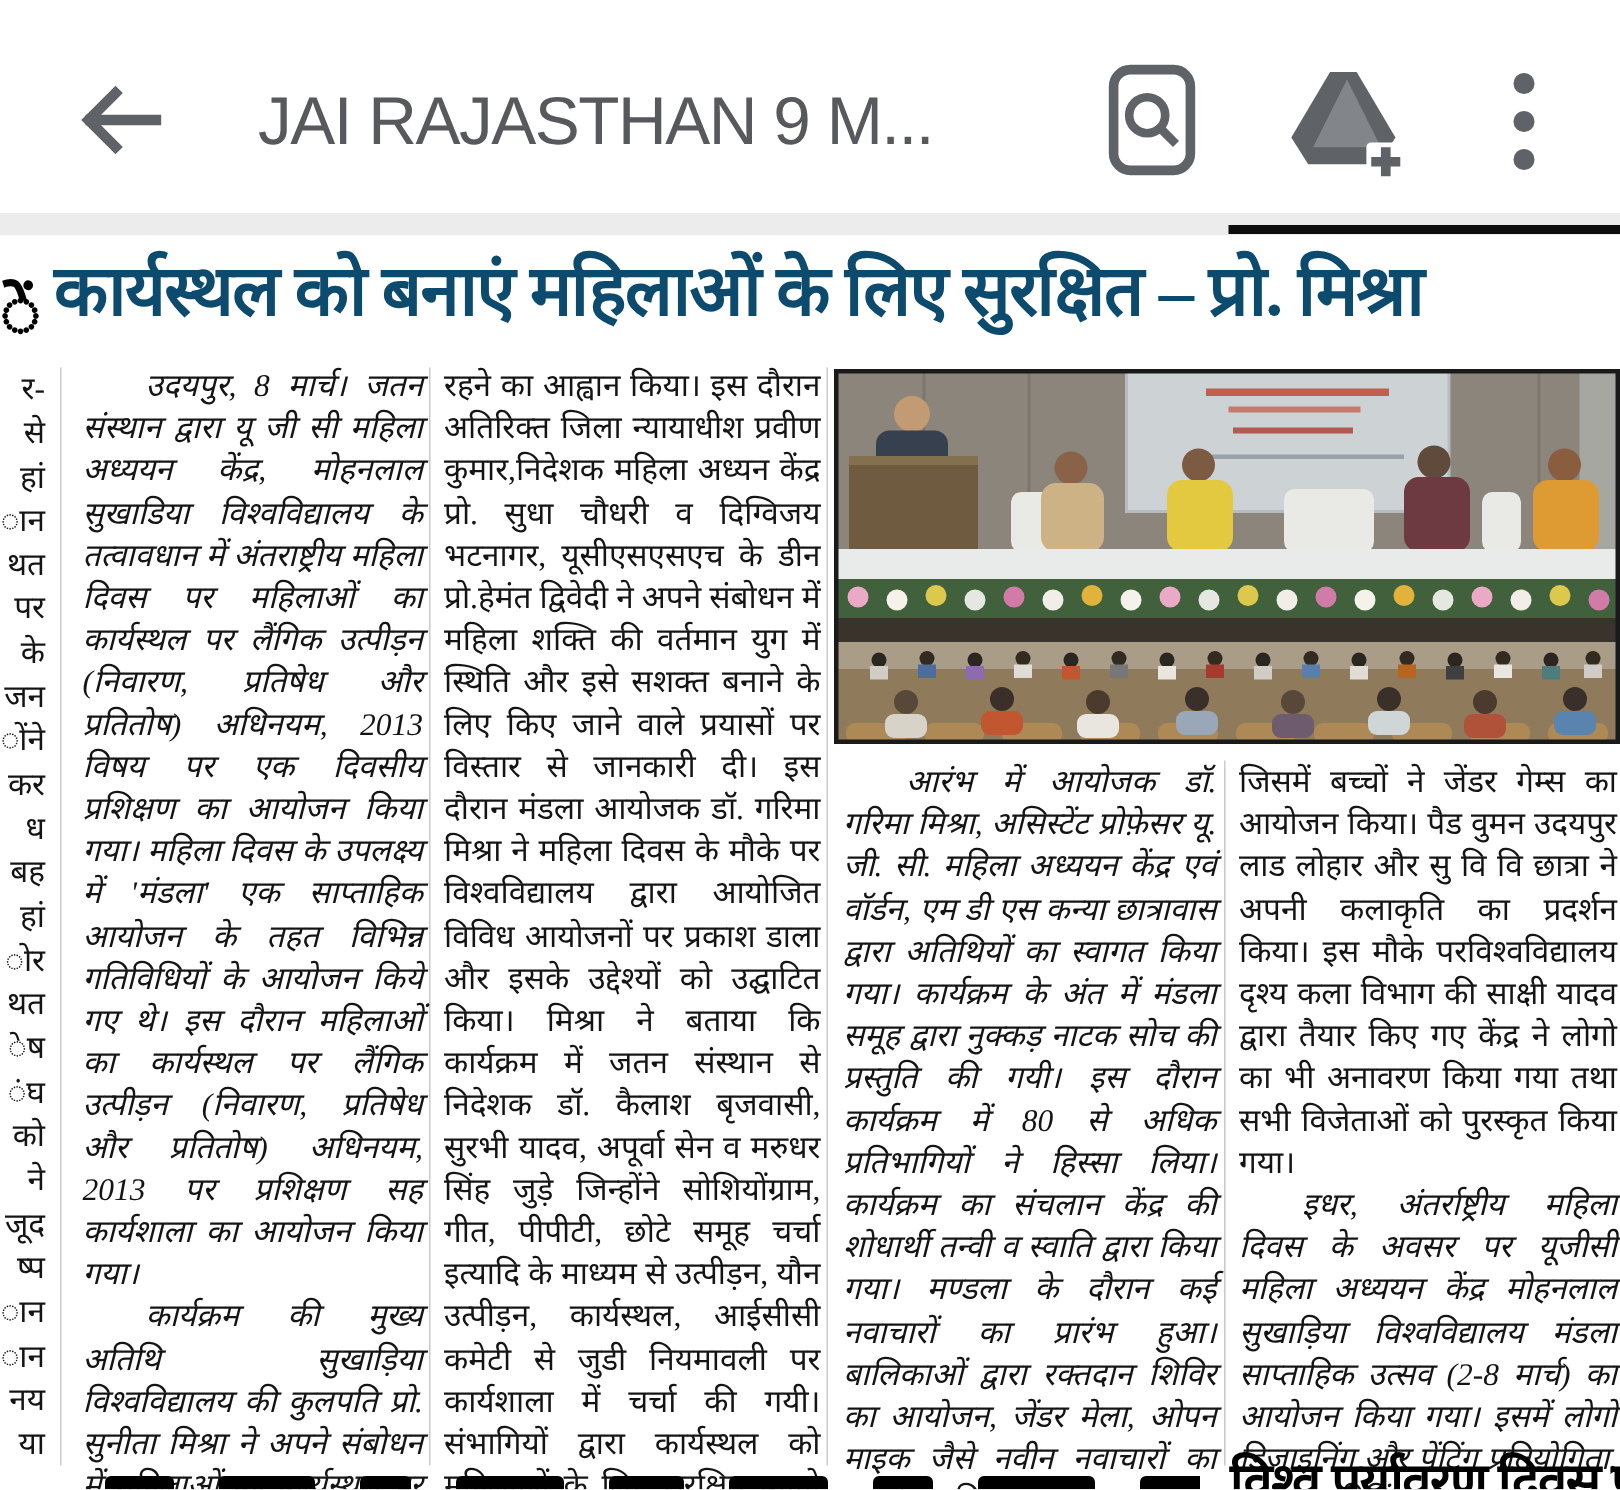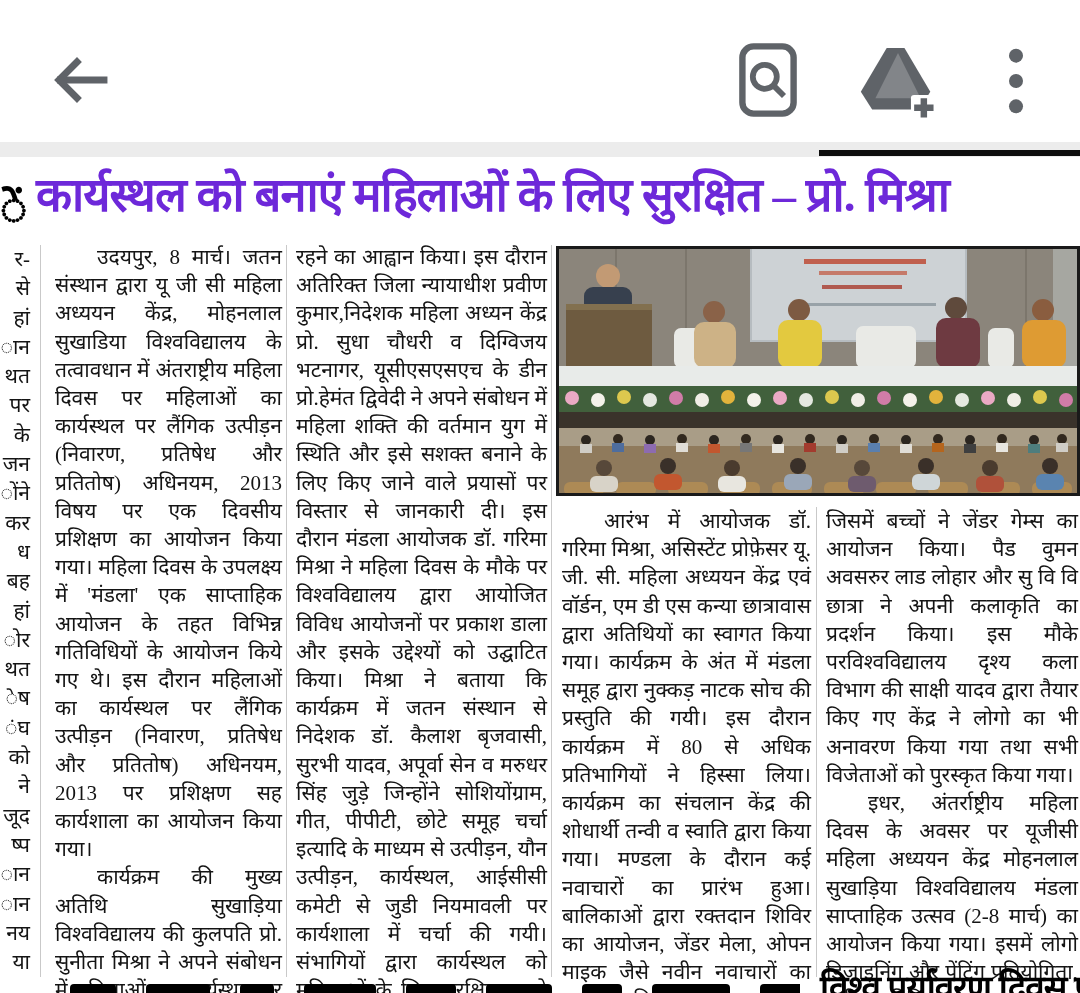--- a/index.html
+++ b/index.html
@@ -20,31 +20,31 @@
 
   
   .page-strip{position:absolute;top:142px;left:0;width:1080px;height:15px;background:#ececec;}
   .black-seg{position:absolute;right:0;top:8px;width:261px;height:6px;background:#0d0d0d;}
 
   
   .doc{position:absolute;top:157px;left:0;width:1080px;height:836px;background:#ffffff;overflow:hidden;
        font-family:"Liberation Serif","DejaVu Serif",serif;color:#101010;}
   .hl-frag{position:absolute;left:0;top:18px;font-size:46px;font-weight:700;color:#000;}
   .headline{position:absolute;left:36px;top:6px;width:1044px;margin:0;font-size:47px;line-height:64px;
-            font-weight:700;color:#6d28d9;white-space:nowrap;letter-spacing:-1px;}
+            font-weight:700;color:#0c4a6e;white-space:nowrap;letter-spacing:-1px;}
   .left-frags{position:absolute;left:0;top:88px;width:30px;font-size:21px;line-height:29.3px;
               text-align:right;white-space:pre-line;color:#141414;}
   .vrule{position:absolute;width:1px;background:#c9c9c9;}
   .r1{left:40px;top:88px;height:732px;}
   .r2{left:286px;top:88px;height:732px;}
   .r3{left:551px;top:88px;height:732px;}
   .r4{left:816px;top:350px;height:470px;}
   .col{position:absolute;top:86px;font-size:21px;line-height:28.2px;text-align:justify;color:#141414;}
   .col p{margin:0;}
-  .col p.indent{text-indent:42px;}
+  .col p.indent{text-indent:42px;font-style:italic;}
   .col1{left:55px;width:227px;}
   .col2{left:296px;width:251px;}
   .col3{left:562px;top:350px;width:249px;}
   .col4{left:826px;top:350px;width:252px;}
   .photo-wrap{position:absolute;left:556px;top:89px;width:524px;height:250px;}
   .photo-wrap svg{display:block;}
 
   
   .cut-row{position:absolute;left:70px;top:827px;width:730px;height:9px;white-space:nowrap;overflow:hidden;}
   .cut-row span{display:inline-block;height:14px;background:#000;border-radius:4px;margin-right:26px;vertical-align:top;}
@@ -58,20 +58,21 @@
 
   <header class="appbar">
     <button class="iconbtn btn-back">
       <svg width="72" height="72" viewBox="0 0 48 48">
         <g stroke="#5f6368" stroke-width="4.6" fill="none" stroke-linecap="square">
           <path d="M40 24 H11"></path>
             <path d="M22 12 L10 24 L22 36"></path>
         </g>
       </svg>
     </button>
+    <div class="doc-title">JAI RAJASTHAN 9 M...</div>
     <button class="iconbtn btn-find">
       <svg width="72" height="80" viewBox="0 0 44 50">
         <rect x="6" y="4" width="32" height="42" rx="7" fill="none" stroke="#5f6368" stroke-width="4"></rect>
         <circle cx="20" cy="23" r="7.5" fill="none" stroke="#5f6368" stroke-width="3.6"></circle>
         <path d="M25.5 28.5 L32 35" stroke="#5f6368" stroke-width="3.6"></path>
       </svg>
     </button>
     <button class="iconbtn btn-drive">
       <svg width="92" height="84" viewBox="0 0 56 52">
         <path d="M21 5 H32 L48 32 L41 43 H12 L5 32 Z" fill="#5f6368"></path>
@@ -273,21 +274,21 @@
         </g>
         <rect x="1.5" y="1.5" width="521" height="247" fill="none" stroke="#1a1a1a" stroke-width="3"></rect>
       </svg>
     </div>
 
     <section class="col col3">
       <p class="indent">आरंभ में आयोजक डॉ. गरिमा मिश्रा, असिस्टेंट प्रोफ़ेसर यू. जी. सी. महिला अध्ययन केंद्र एवं वॉर्डन, एम डी एस कन्या छात्रावास द्वारा अतिथियों का स्वागत किया गया। कार्यक्रम के अंत में मंडला समूह द्वारा नुक्कड़ नाटक सोच की प्रस्तुति की गयी। इस दौरान कार्यक्रम में 80 से अधिक प्रतिभागियों ने हिस्सा लिया। कार्यक्रम का संचलान केंद्र की शोधार्थी तन्वी व स्वाति द्वारा किया गया। मण्डला के दौरान कई नवाचारों का प्रारंभ हुआ। बालिकाओं द्वारा रक्तदान शिविर का आयोजन, जेंडर मेला, ओपन माइक जैसे नवीन नवाचारों का आयोजन किया गया।</p>
     </section>
 
     <section class="col col4">
-      <p>जिसमें बच्चों ने जेंडर गेम्स का आयोजन किया। पैड वुमन अवसरुर लाड लोहार और सु वि वि छात्रा ने अपनी कलाकृति का प्रदर्शन किया। इस मौके परविश्वविद्यालय दृश्य कला विभाग की साक्षी यादव द्वारा तैयार किए गए केंद्र ने लोगो का भी अनावरण किया गया तथा सभी विजेताओं को पुरस्कृत किया गया।</p>
+      <p>जिसमें बच्चों ने जेंडर गेम्स का आयोजन किया। पैड वुमन उदयपुर लाड लोहार और सु वि वि छात्रा ने अपनी कलाकृति का प्रदर्शन किया। इस मौके परविश्वविद्यालय दृश्य कला विभाग की साक्षी यादव द्वारा तैयार किए गए केंद्र ने लोगो का भी अनावरण किया गया तथा सभी विजेताओं को पुरस्कृत किया गया।</p>
       <p class="indent">इधर, अंतर्राष्ट्रीय महिला दिवस के अवसर पर यूजीसी महिला अध्ययन केंद्र मोहनलाल सुखाड़िया विश्वविद्यालय मंडला साप्ताहिक उत्सव (2-8 मार्च)  का आयोजन किया गया। इसमें लोगो डिजाइनिंग और पेंटिंग प्रतियोगिता, मूवी स्क्रीनिंग, नुक्कड़ नाटक 'सोच', स्वास्थ्य जांच</p>
     </section>
 
     <div class="cut-row">
       <span style="width:46px"></span>
       <span style="width:64px"></span>
       <span style="width:34px"></span>
       <span style="width:72px"></span>
       <span style="width:50px"></span>
       <span style="width:66px"></span>

